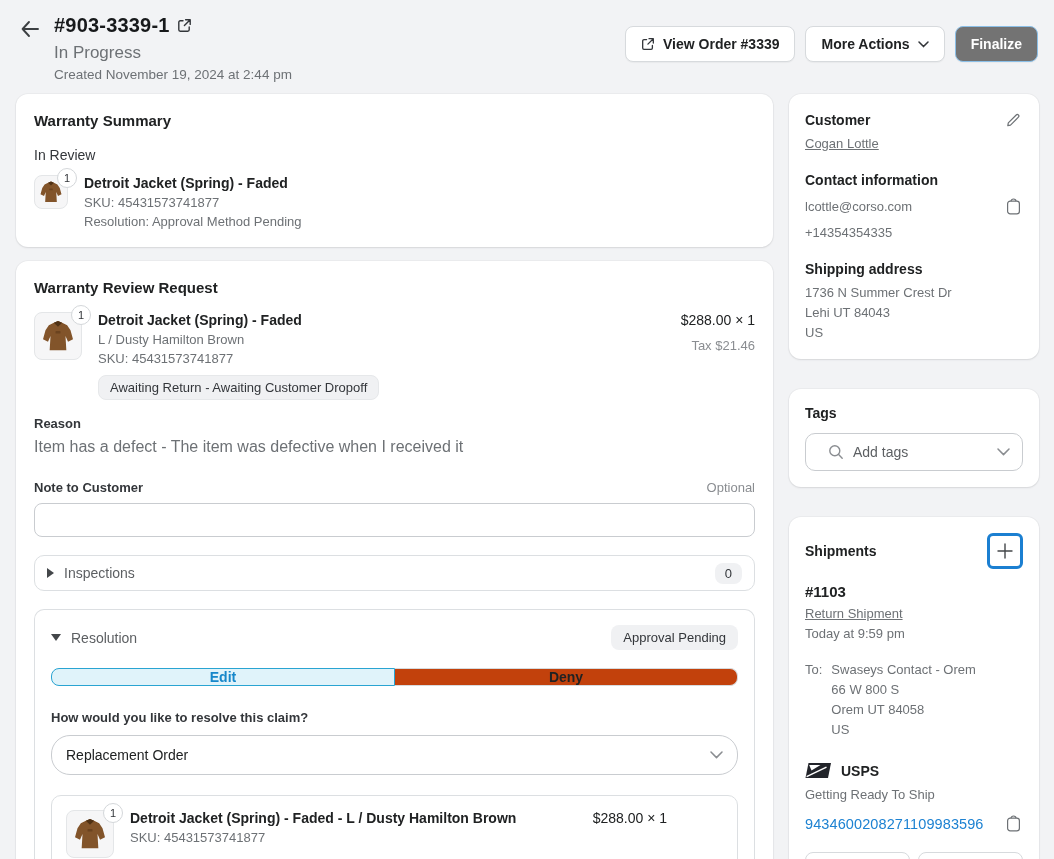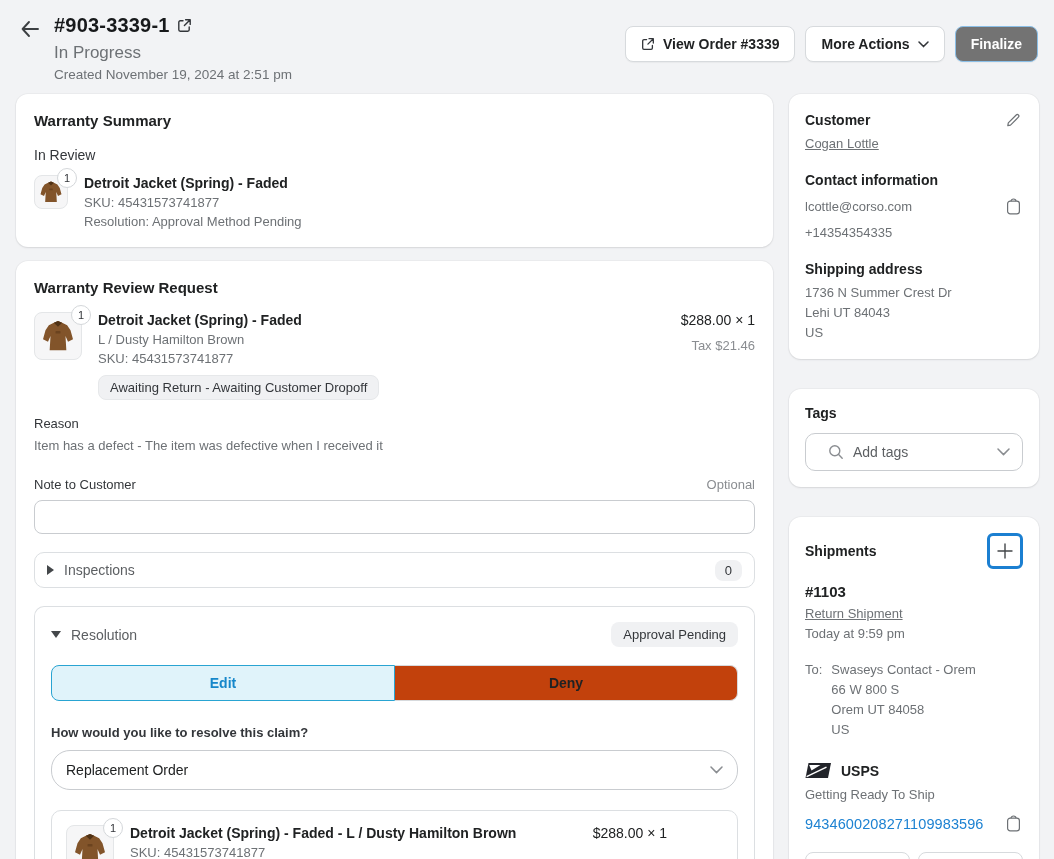--- a/index.html
+++ b/index.html
@@ -57,22 +57,22 @@
   .item-name { font-size:14px; font-weight:600; color:#202223; }
   .item-sub { margin-top:4px; font-size:13px; color:#6d7175; }
   .pill {
     display:inline-block; background:#f0f1f3; border:1px solid #e6e8ea;
     border-radius:8px; padding:4px 11px; font-size:13px; color:#33363a;
   }
   .price-block { margin-left:auto; text-align:right; }
   .price-main { font-size:14px; font-weight:500; color:#202223; }
   .price-tax { margin-top:10px; font-size:13px; color:#8a8d91; }
   
-  .section-label { font-size:13px; font-weight:400; color:#33363a; }
-  .reason-text { margin-top:7px; font-size:13px; color:#6d7175; }
+  .section-label { font-size:13px; font-weight:700; color:#33363a; }
+  .reason-text { margin-top:7px; font-size:16px; color:#6d7175; }
   .note-head { display:flex; align-items:baseline; margin-top:24px; }
   .optional { margin-left:auto; font-size:13px; color:#8a8d91; }
   .text-input {
     margin-top:8px; width:100%; height:34px; border:1px solid #c9ccd0;
     border-radius:8px; background:#fff; padding:0 10px; font-size:13px;
     font-family:"Liberation Sans", sans-serif; outline:none;
   }
   .accordion-row {
     margin-top:18px; border:1px solid #dcdfe2; border-radius:10px;
     height:36px; display:flex; align-items:center; padding:0 12px; cursor:pointer;
@@ -81,21 +81,21 @@
   .count-pill {
     margin-left:auto; background:#f0f1f3; border-radius:8px;
     padding:3px 10px; font-size:13px; color:#33363a;
   }
   .caret-right { width:0; height:0; border-left:7px solid #44474a; border-top:5px solid transparent; border-bottom:5px solid transparent; }
   .caret-down  { width:0; height:0; border-top:7px solid #44474a; border-left:5px solid transparent; border-right:5px solid transparent; }
   .resolution-box { margin-top:18px; border:1px solid #dcdfe2; border-radius:10px 10px 0 0; border-bottom:none; padding:15px 16px 24px 16px; }
   .res-head { display:flex; align-items:center; cursor:pointer; }
   .res-head .acc-label { margin-left:10px; font-size:14px; color:#5c5f62; }
   .res-badge { margin-left:auto; background:#f0f1f3; border-radius:8px; padding:5px 12px; font-size:13px; color:#33363a; }
-  .segmented { display:flex; margin-top:18px; height:36px; }
+  .segmented { display:flex; height:36px;align-items:flex-end; }
   .seg { flex:1; display:flex; align-items:center; justify-content:center; font-size:14px; font-weight:600; cursor:pointer; }
   .seg-selected { background:#e0f3fa; border:1.5px solid #29a4d2; border-radius:8px 0 0 8px; color:#1687ca; }
   .seg-plain { background:#c2410c; border:1px solid #d7dadd; border-left:none; border-radius:0 8px 8px 0; color:#202223; }
   .question { margin-top:24px; font-size:13px; font-weight:700; color:#33363a; }
   .select {
     margin-top:10px; height:40px; border:1px solid #c9ccd0; border-radius:19px;
     display:flex; align-items:center; padding:0 14px; font-size:14px; color:#202223;
     cursor:pointer; background:#fff;
   }
   .select .chev { margin-left:auto; }
@@ -145,21 +145,21 @@
     <div class="title-row">
       <span class="page-title">#903-3339-1</span>
       <span>
         <svg width="15" height="15" viewBox="0 0 15 15">
             <path d="M6 2.8 H3.2 A1.4 1.4 0 0 0 1.8 4.2 V11.8 A1.4 1.4 0 0 0 3.2 13.2 H10.8 A1.4 1.4 0 0 0 12.2 11.8 V9" stroke="#33363a" stroke-width="1.4" fill="none" stroke-linecap="round"></path>
             <path d="M8.6 1.8 H13.2 V6.4 M13.2 1.8 L7.4 7.6" stroke="#33363a" stroke-width="1.4" fill="none" stroke-linecap="round" stroke-linejoin="round"></path>
           </svg>
       </span>
     </div>
     <div class="hdr-status">In Progress</div>
-    <div class="hdr-created">Created November 19, 2024 at 2:51 pm</div>
+    <div class="hdr-created">Created November 19, 2024 at 2:44 pm</div>
   </div>
   <div class="hdr-actions">
     <button class="btn">
       <span>
         <svg width="14" height="14" viewBox="0 0 15 15">
             <path d="M6 2.8 H3.2 A1.4 1.4 0 0 0 1.8 4.2 V11.8 A1.4 1.4 0 0 0 3.2 13.2 H10.8 A1.4 1.4 0 0 0 12.2 11.8 V9" stroke="#33363a" stroke-width="1.4" fill="none" stroke-linecap="round"></path>
             <path d="M8.6 1.8 H13.2 V6.4 M13.2 1.8 L7.4 7.6" stroke="#33363a" stroke-width="1.4" fill="none" stroke-linecap="round" stroke-linejoin="round"></path>
           </svg>
       </span>
       <span>View Order #3339</span>

